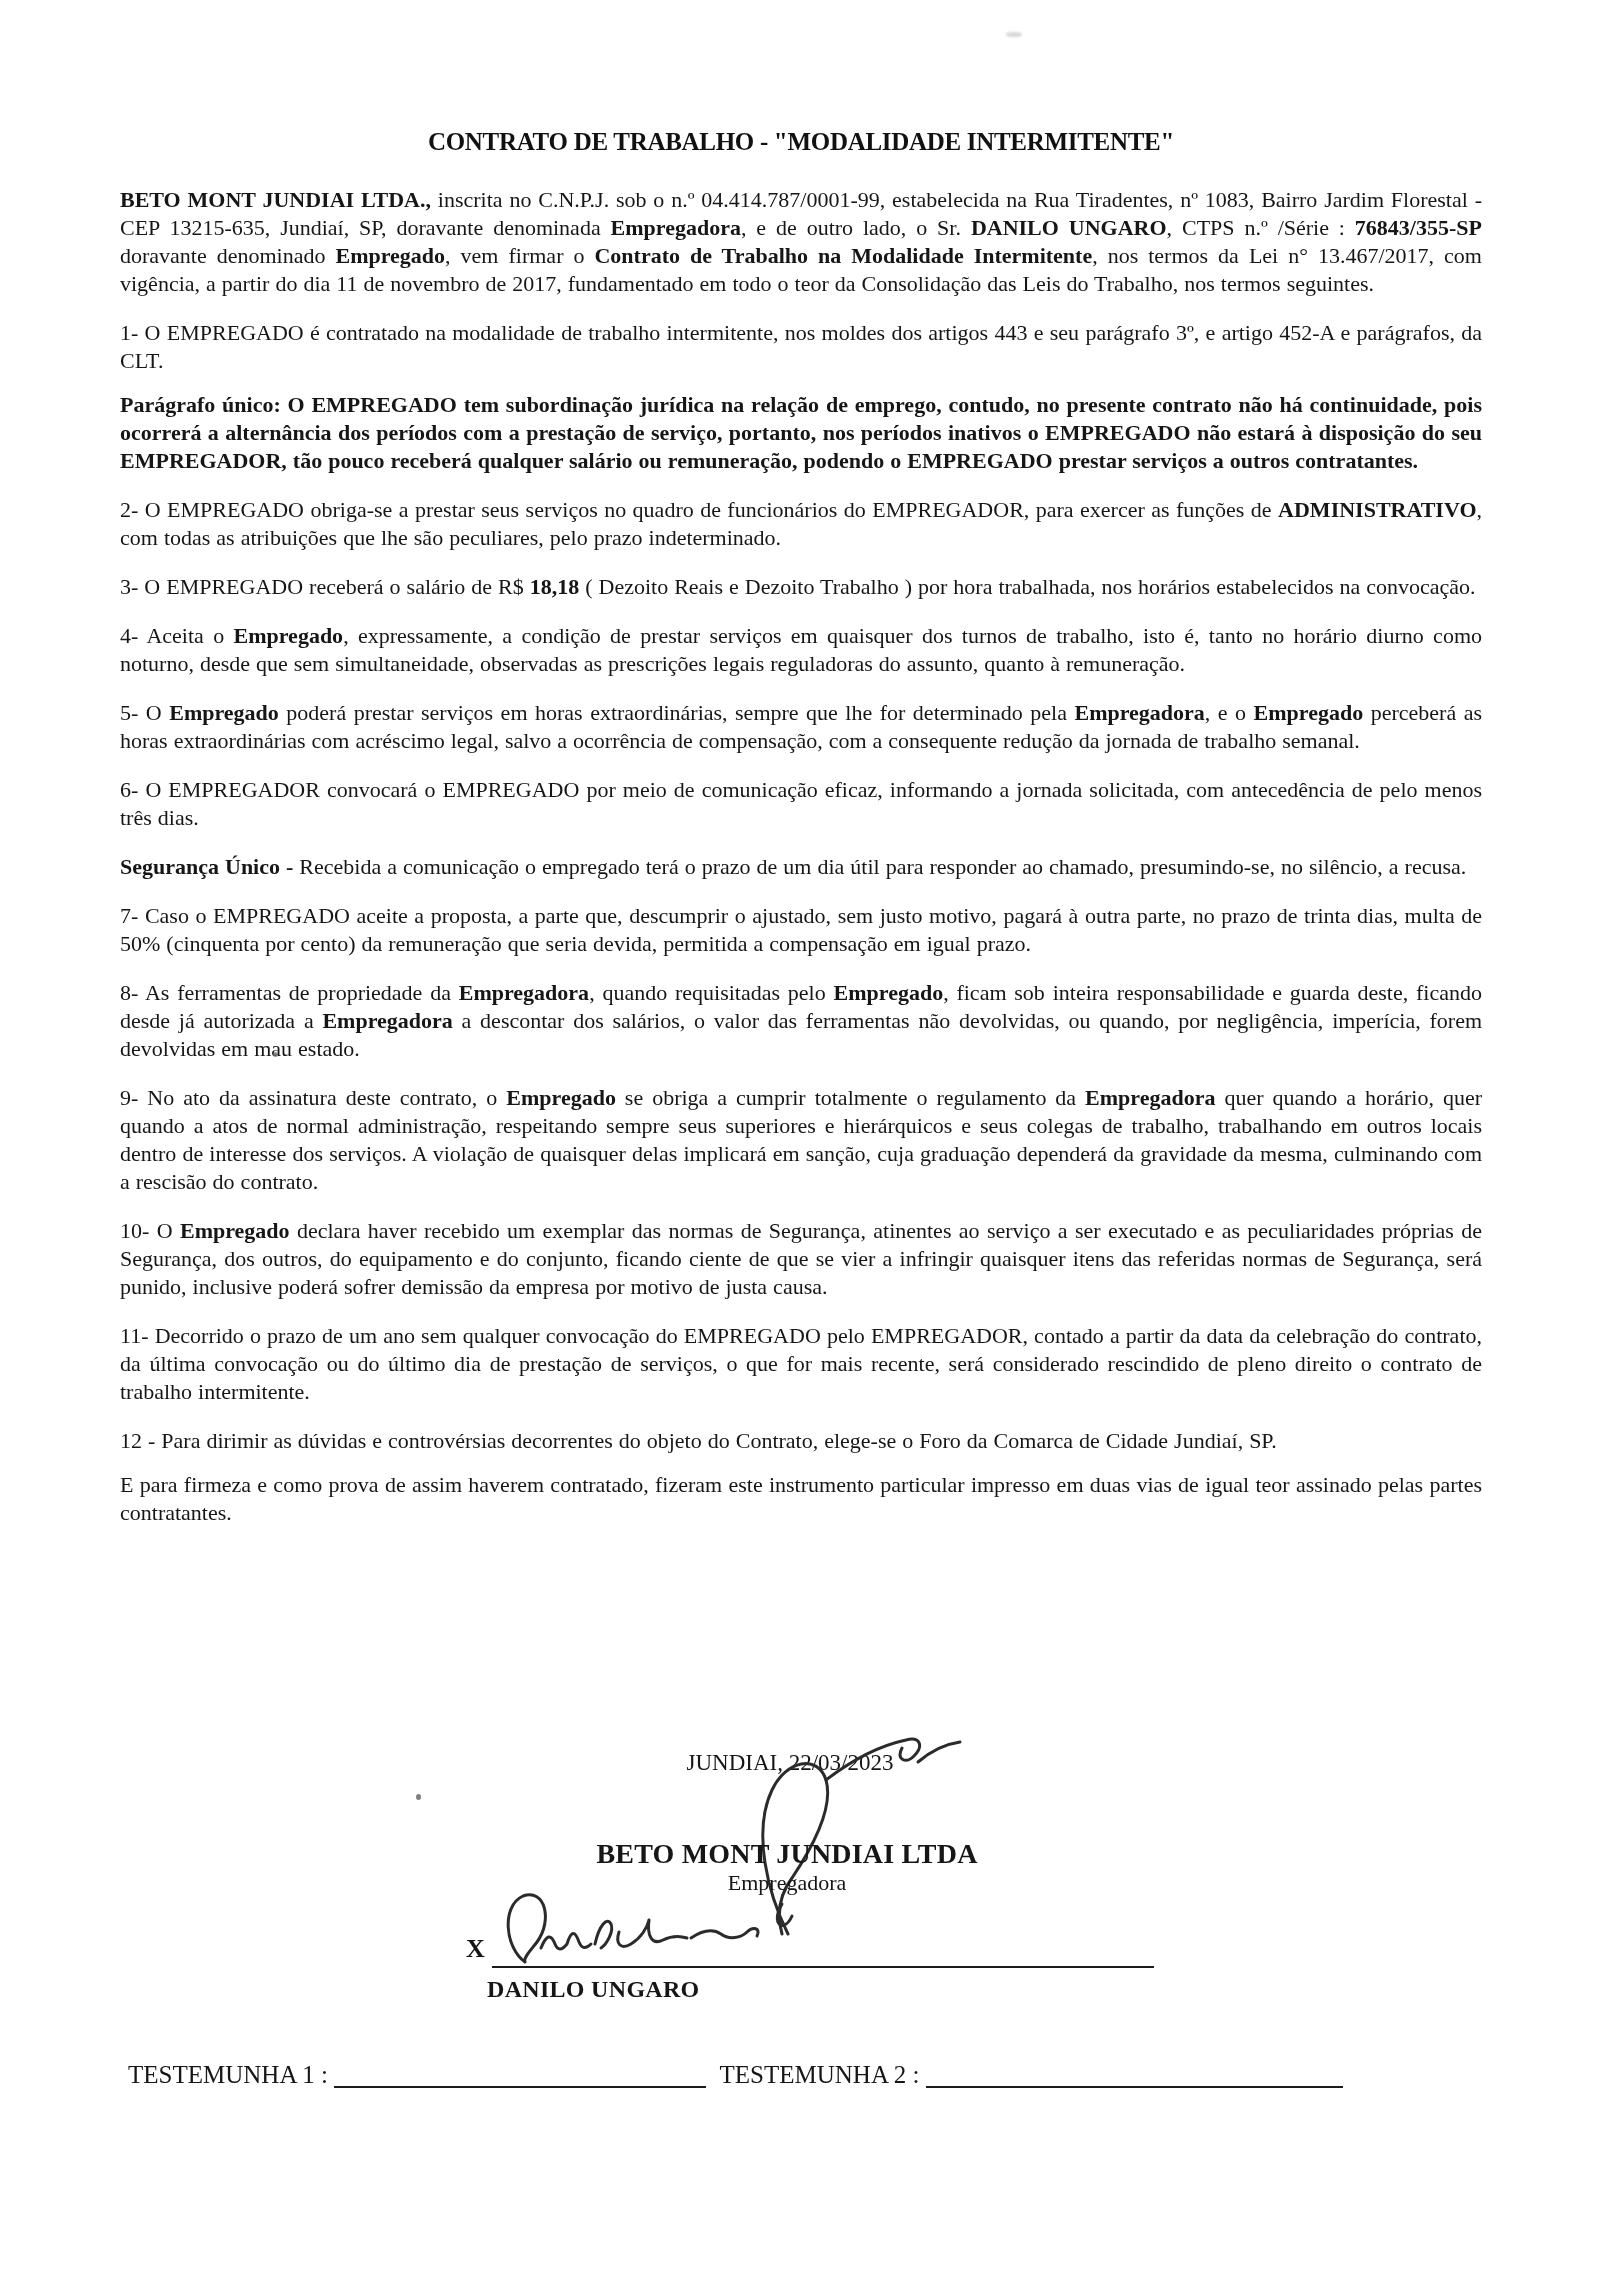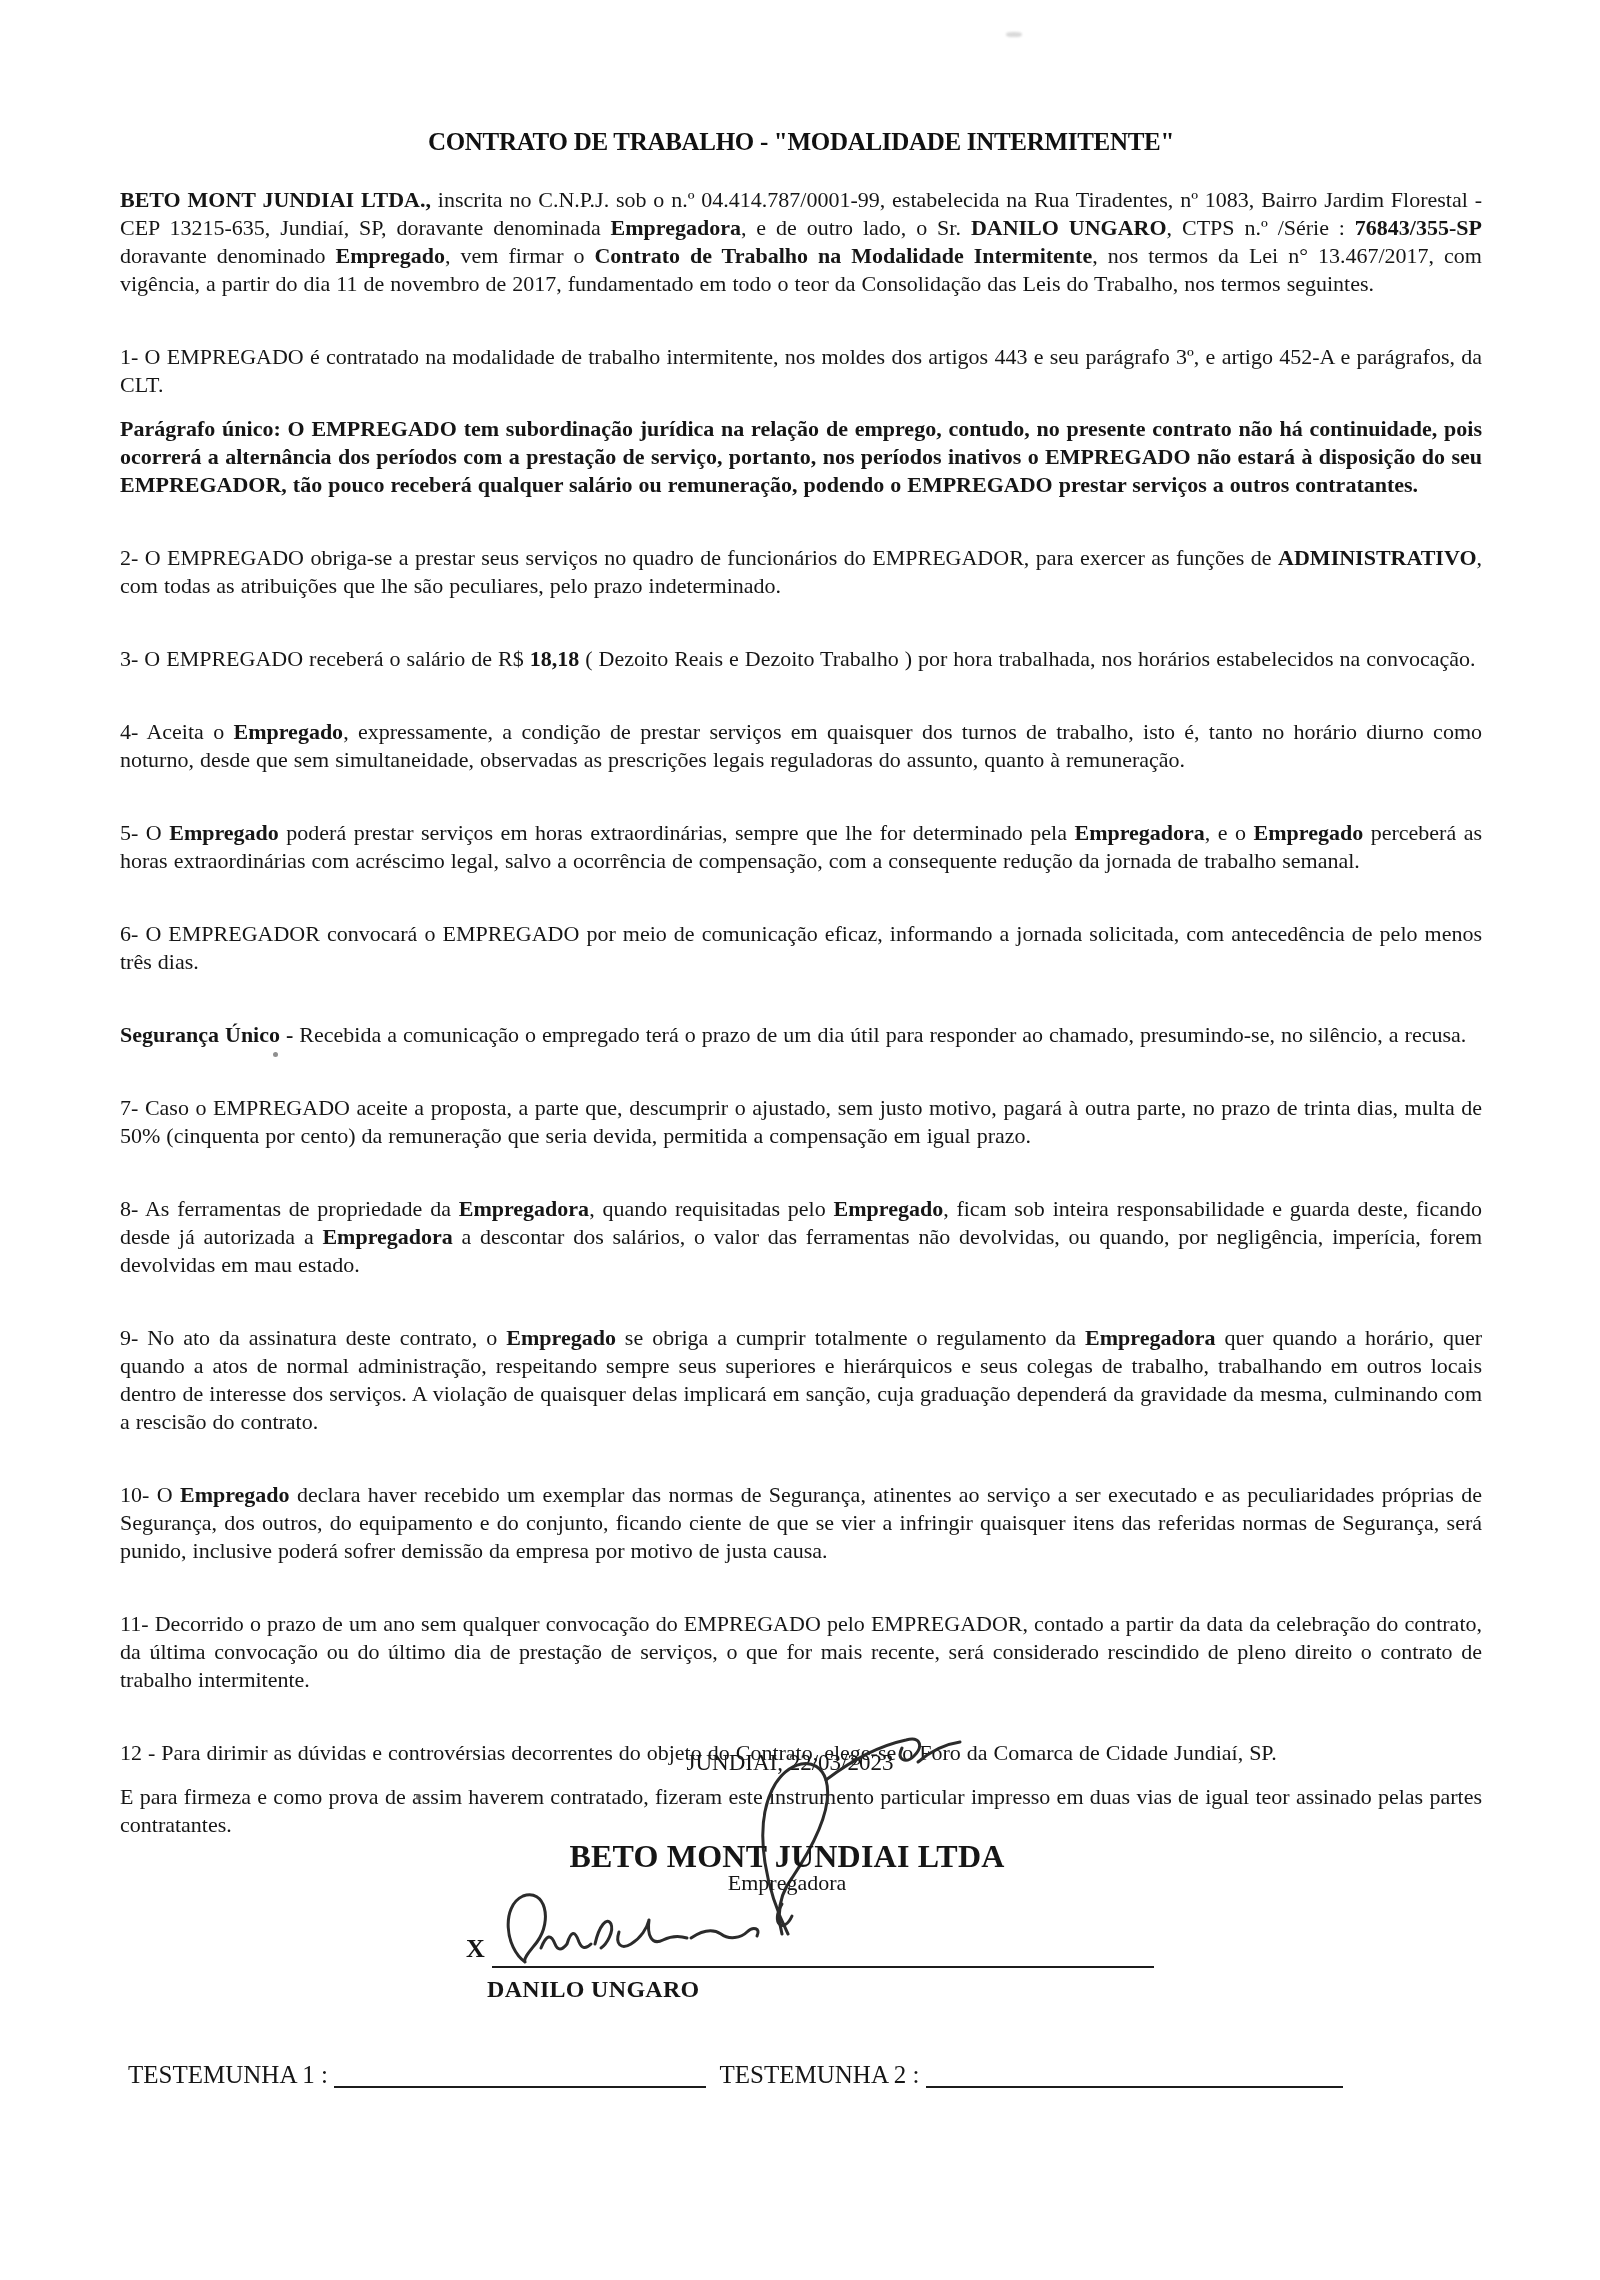--- a/index.html
+++ b/index.html
@@ -9,33 +9,33 @@
     color:#161616;
     -webkit-font-smoothing:antialiased;
   }
   .page{position:absolute;inset:0;background:#ffffff;overflow:hidden;}
   .content{position:absolute;left:120px;right:118px;top:128px;}
   .title{
     font-size:25px;font-weight:bold;text-align:center;margin:0 0 30px 0;
     letter-spacing:-0.3px;color:#111;
   }
   .para{
-    font-size:22px;line-height:28px;text-align:justify;margin-top:45px;
+    font-size:22px;line-height:28px;text-align:justify;margin-top:21px;
     word-spacing:0.5px;
   }
   .para.tight{margin-top:16px;}
   .para:first-child{margin-top:16px;}
   .b{font-weight:bold;}
   .date-line{
     position:absolute;left:0;width:1580px;top:1750px;text-align:center;
     font-size:23px;color:#161616;
   }
   .employer-name{
     position:absolute;left:0;width:1574px;top:1838px;text-align:center;
-    font-size:32px;font-weight:bold;letter-spacing:0.2px;
+    font-size:28px;font-weight:bold;letter-spacing:0.2px;
   }
   .employer-role{
     position:absolute;left:0;width:1574px;top:1870px;text-align:center;
     font-size:22px;
   }
   .employer-scribble{position:absolute;left:660px;top:1736px;width:330px;height:200px;}
   .employee-scribble{position:absolute;left:495px;top:1886px;width:280px;height:84px;}
   .x-mark{position:absolute;left:466px;top:1934px;font-size:26px;font-weight:bold;}
   .employee-sign-line{position:absolute;left:492px;top:1966px;width:662px;height:2px;background:#1c1c1c;}
   .employee-name{position:absolute;left:487px;top:1976px;font-size:24px;font-weight:bold;letter-spacing:0.3px;}

